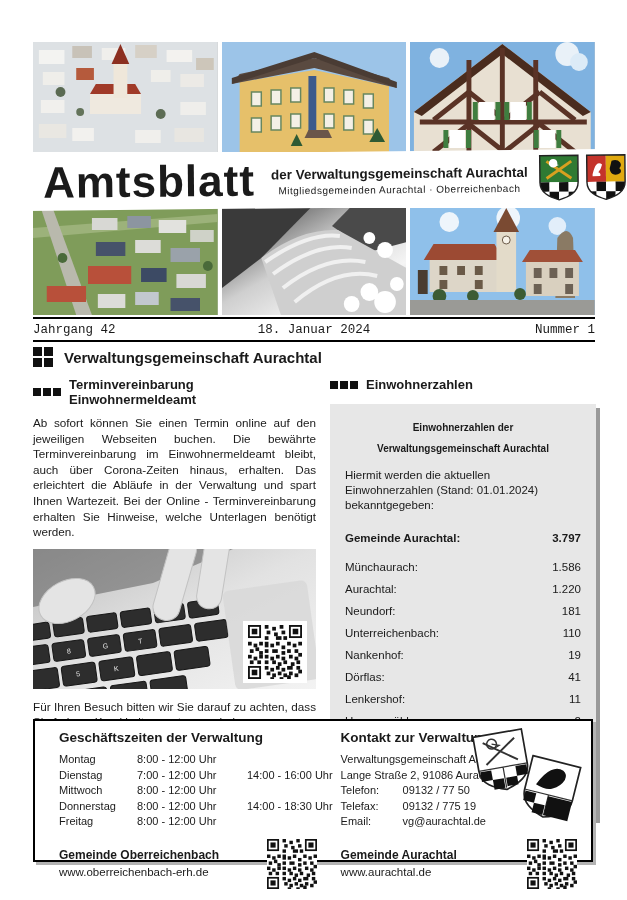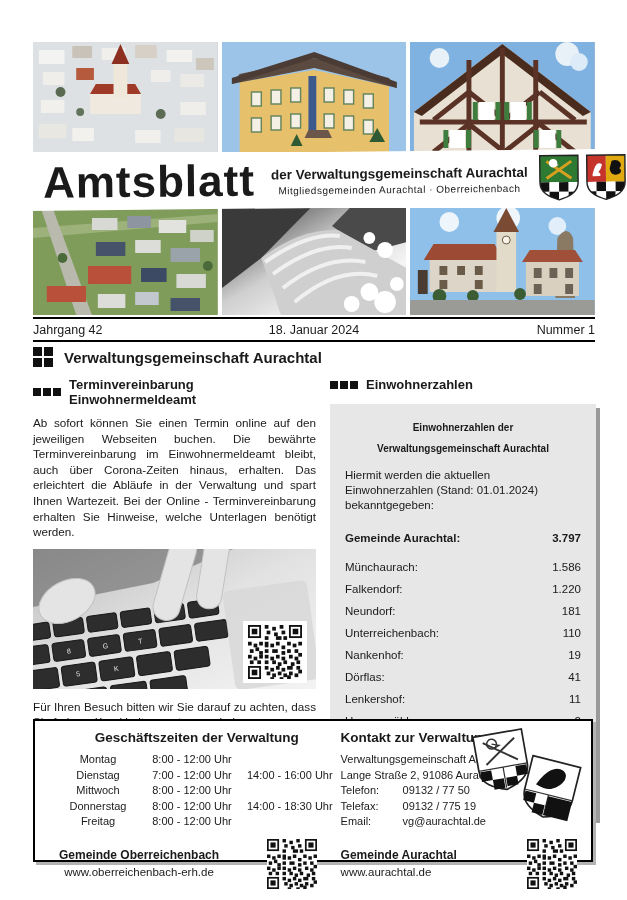--- a/index.html
+++ b/index.html
@@ -27,21 +27,21 @@
   .band-sub-1{font-size:13.5px;font-weight:bold;white-space:nowrap;}
   .band-sub-2{font-size:10px;margin-top:2px;white-space:nowrap;letter-spacing:0.5px;}
   .band-shields{display:flex;gap:5px;margin-left:10px;}
   .band-shields svg{width:42px;height:48px;}
   
   .issueline{
     left:33px;top:317px;width:562px;height:21px;
     border-top:2px solid #000;border-bottom:2px solid #000;
     display:flex;align-items:center;font-size:12.5px;
   }
-  .issueline span{flex:1;}
+  .issueline span{flex:1;font-family:Liberation Mono, monospace;}
   .issueline .c{text-align:center;}
   .issueline .r{text-align:right;}
   
   .secheader{left:33px;top:347px;display:flex;align-items:center;}
   .sq4{display:grid;grid-template-columns:9px 9px;grid-template-rows:9px 9px;gap:2px;}
   .sq4 i{background:#111;display:block;}
   .secheader .txt{font-size:15px;font-weight:bold;margin-left:11px;}
   
   .subheader{display:flex;align-items:center;margin-bottom:8px;}
   .sq3{display:flex;gap:2px;}
@@ -64,21 +64,21 @@
   .poprow{display:flex;justify-content:space-between;line-height:22px;}
   .poprow.bold{font-weight:bold;}
   .poprow.gap-after{margin-bottom:7px;}
   .poprow.gap-before{margin-top:27px;}
   
   .footerbox{
     left:33px;top:719px;width:560px;height:143px;border:2px solid #000;
     box-shadow:3px 3px 0 #b3b3b3;box-sizing:border-box;display:flex;
     padding:9px 12px 8px 24px;background:#fff;
   }
-  .f-left{width:53%;text-align:center;}
+  .f-left{width:53%;}
   .f-right{width:47%;position:relative;padding-left:6px;box-sizing:border-box;}
   .f-title{font-size:13.5px;font-weight:bold;margin-bottom:7px;}
   .hours{font-size:11px;line-height:15.5px;}
   .hrow{display:flex;}
   .hrow .day{width:78px;}
   .hrow .t1{width:110px;}
   .gemrow{display:flex;align-items:center;margin-top:9px;}
   .gem-name{font-size:12px;font-weight:bold;}
   .gem-site{font-size:11.5px;}
   .qr{width:50px;height:50px;}
@@ -547,21 +547,21 @@
     <div class="poprows">
       <div class="poprow bold gap-after">
           <span>Gemeinde Aurachtal:</span>
           <span>3.797</span>
         </div>
       <div class="poprow">
           <span>Münchaurach:</span>
           <span>1.586</span>
         </div>
       <div class="poprow">
-          <span>Falkendorf:</span>
+          <span>Aurachtal:</span>
           <span>1.220</span>
         </div>
       <div class="poprow">
           <span>Neundorf:</span>
           <span>181</span>
         </div>
       <div class="poprow">
           <span>Unterreichenbach:</span>
           <span>110</span>
         </div>

